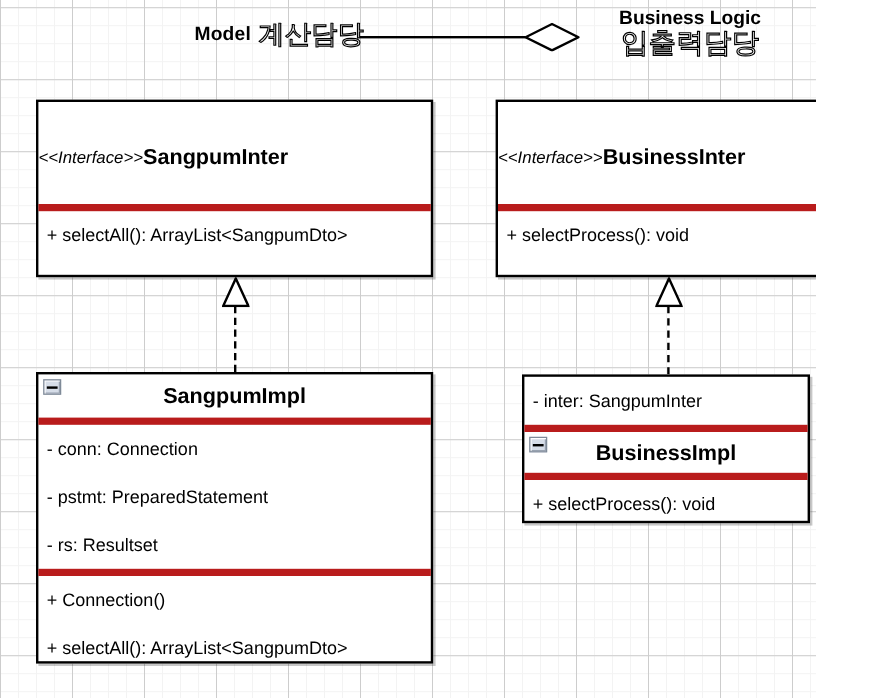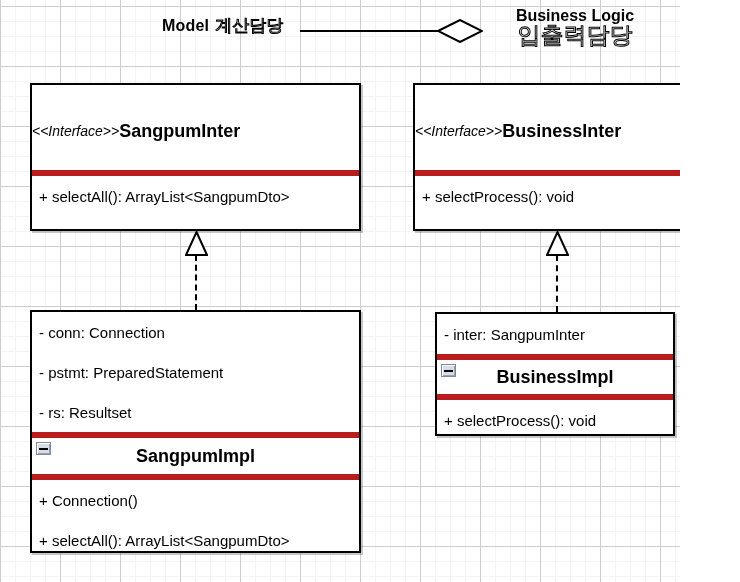--- a/index.html
+++ b/index.html
@@ -20,21 +20,21 @@
       linear-gradient(to bottom,#f3f3f3 1px,transparent 1px);
     background-size:60px 60px,60px 60px,15px 15px,15px 15px;
     background-position:0 0,0 6px,0 0,0 6px;
   }
   
   .hdr-left{
     position:absolute;left:162px;top:17px;
     white-space:nowrap;display:flex;align-items:center;gap:6px;
   }
   .en-bold{font-size:16px;font-weight:bold;letter-spacing:0.2px;}
-  .ko-text{font-size:17px;line-height:1.1;}
+  .ko-text{font-size:22px;line-height:1.1;}
   .ko-outline{color:#000;}
   @supports (-webkit-text-stroke:1px #000){
     .ko-outline{color:#fff;-webkit-text-stroke:1px #000;}
   }
   .conn-line{
     position:absolute;left:300px;top:30px;width:138px;height:0;
     border-top:2px solid #000;
   }
   .diamond-svg{position:absolute;left:437px;top:19px;}
   .hdr-right{
@@ -122,30 +122,30 @@
     <polygon points="11.5,1 22,24 1,24" fill="#ffffff" stroke="#000000" stroke-width="2"></polygon>
   </svg>
   <div class="dash-line" style="left:195px;top:255px;height:55px;"></div>
 
   <svg class="tri-svg" style="left:546px;top:231px;" width="23" height="25" viewBox="0 0 23 25">
     <polygon points="11.5,1 22,24 1,24" fill="#ffffff" stroke="#000000" stroke-width="2"></polygon>
   </svg>
   <div class="dash-line" style="left:556px;top:255px;height:57px;"></div>
 
   <div class="cls" style="left:30px;top:310px;width:331px;height:243px;">
-    <div class="cmp" style="height:120px;">
-      <div class="member">- conn: Connection</div>
-      <div class="member">- pstmt: PreparedStatement</div>
-      <div class="member">- rs: Resultset</div>
-    </div>
     <div class="cmp name-cmp" style="height:36px;">
       <div class="collapse-btn">
         <div class="minus-bar"></div>
       </div>
       <div class="cname">SangpumImpl</div>
+    </div>
+    <div class="cmp" style="height:120px;">
+      <div class="member">- conn: Connection</div>
+      <div class="member">- pstmt: PreparedStatement</div>
+      <div class="member">- rs: Resultset</div>
     </div>
     <div class="cmp grow">
       <div class="member">+ Connection()</div>
       <div class="member">+ selectAll(): ArrayList&lt;SangpumDto&gt;</div>
     </div>
   </div>
 
   <div class="cls" style="left:435px;top:312px;width:240px;height:124px;">
     <div class="cmp" style="height:40px;">
       <div class="member">- inter: SangpumInter</div>

